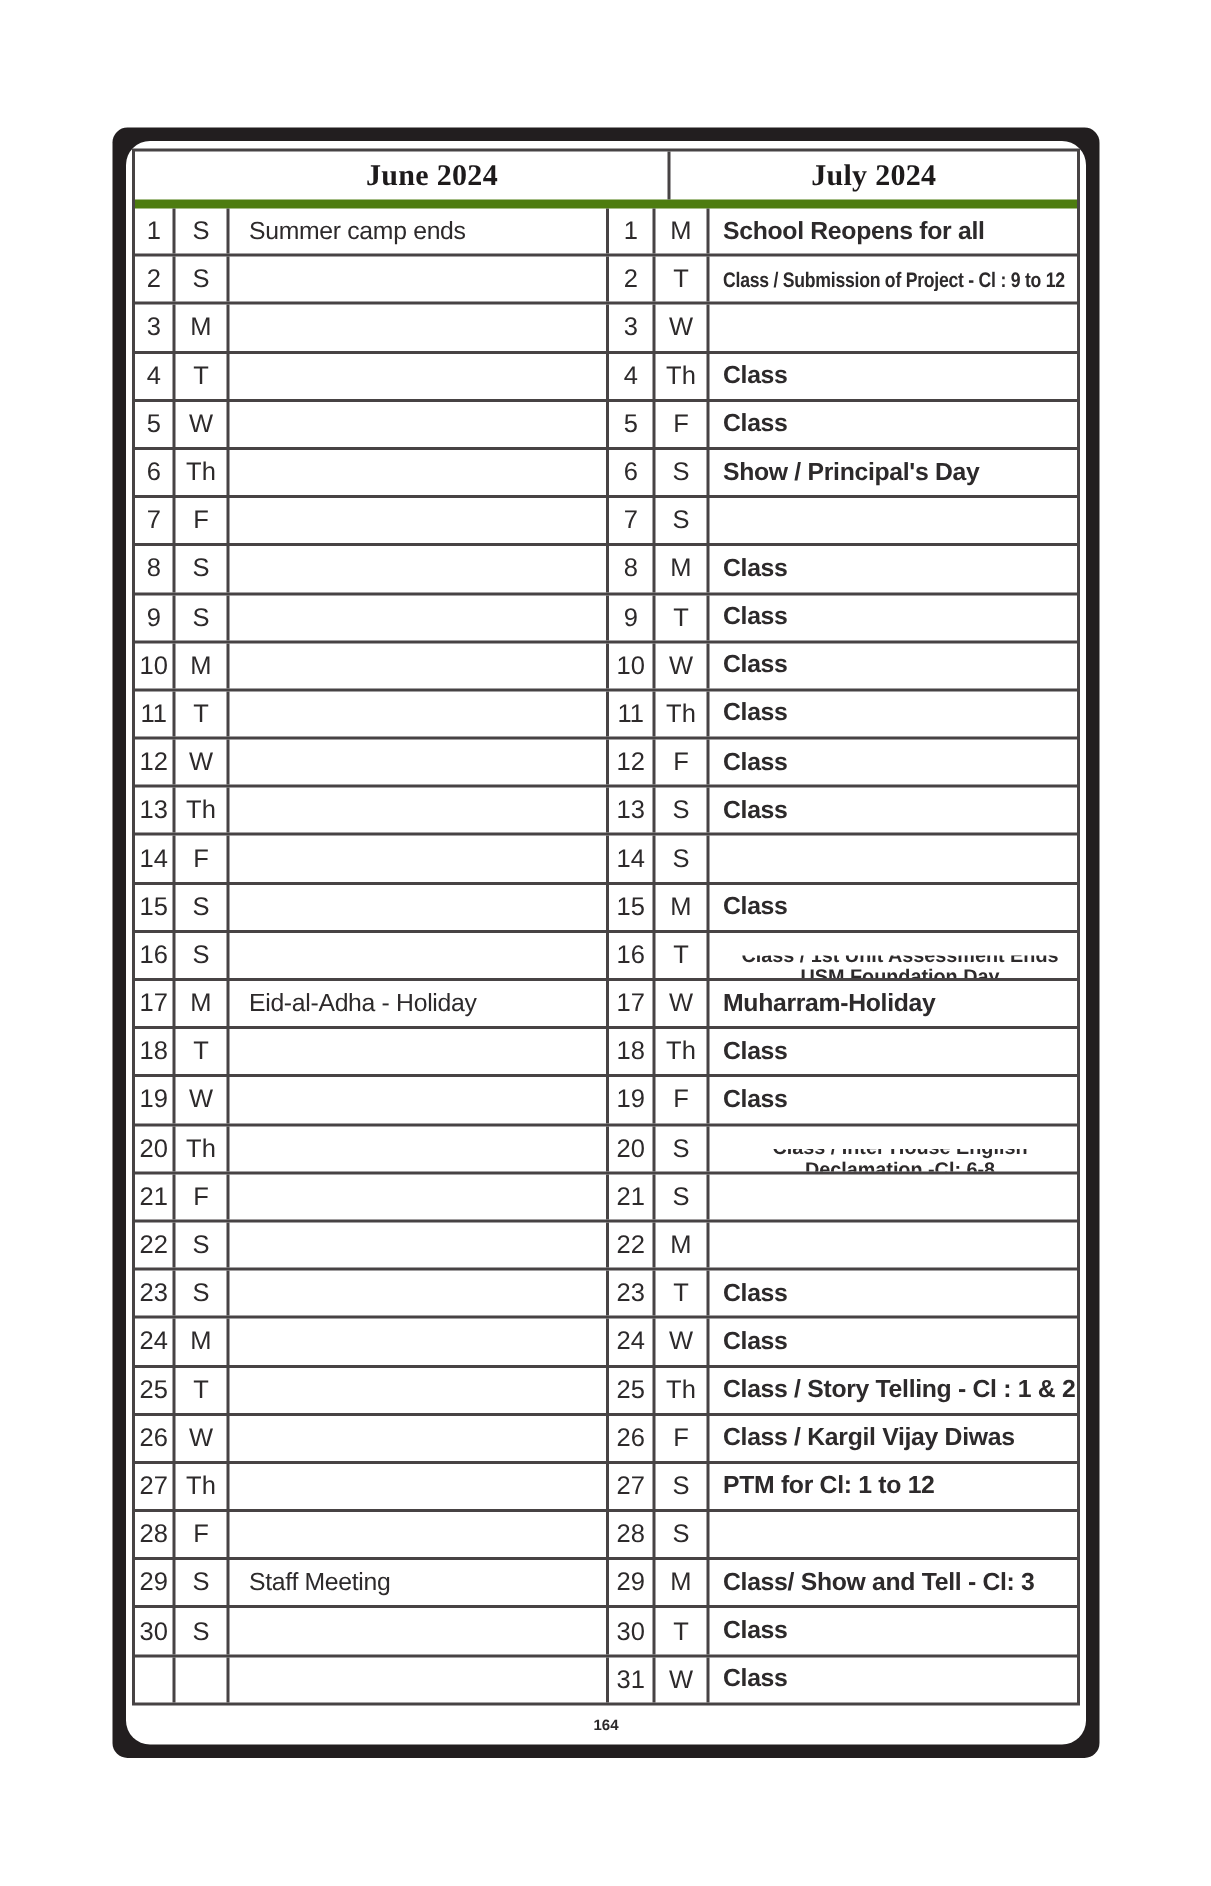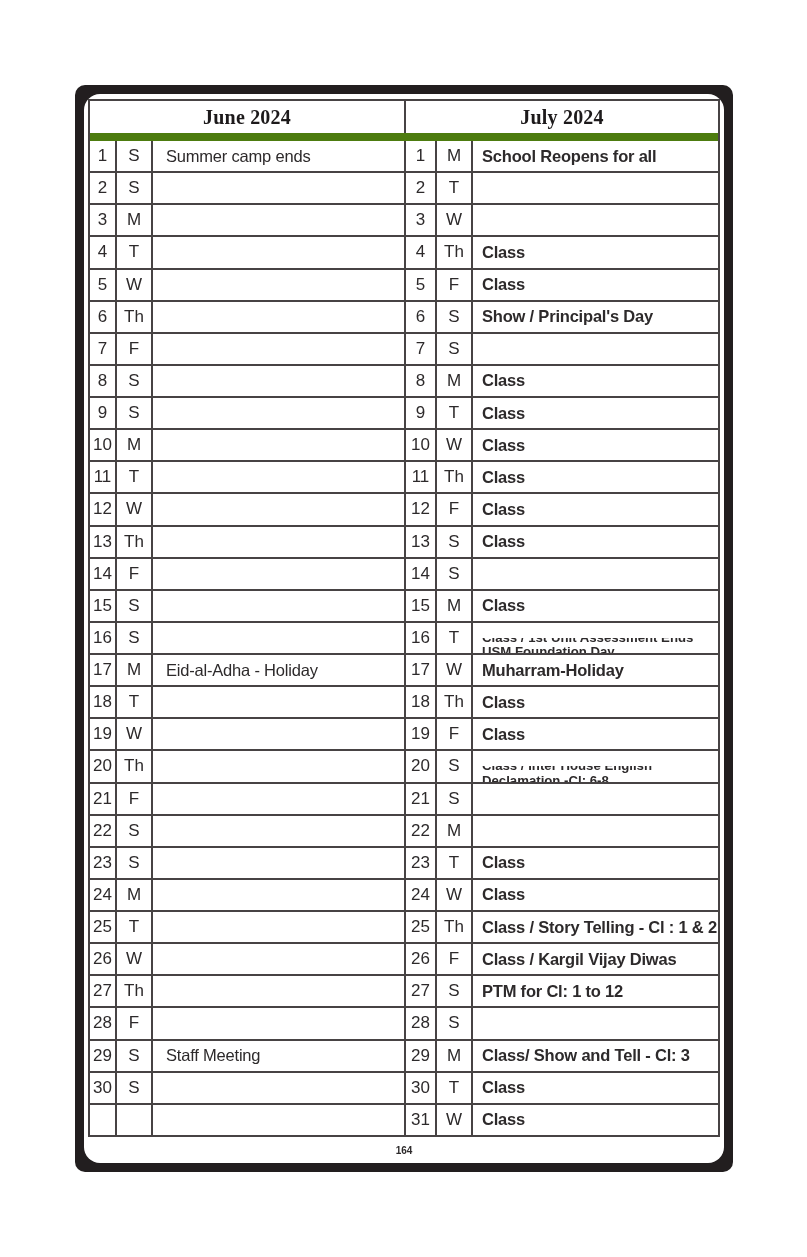--- a/index.html
+++ b/index.html
@@ -38,21 +38,22 @@
     display: flex;
     flex-direction: column;
     border: 2px solid #474344;
     box-sizing: border-box;
     min-height: 0;
   }
   .header-row {
     display: flex;
     height: 32px;
     flex: none;
-    border-bottom: 8px solid #4d7c0f;
+    border-bottom: 6px solid #4d7c0f;
+    padding-left: 41px;
   }
   .month-header {
     display: flex;
     align-items: center;
     justify-content: center;
     box-sizing: border-box;
     font-family: "Liberation Serif", serif;
     font-weight: bold;
     font-size: 20px;
     color: #1d1a1b;
@@ -106,21 +107,21 @@
   .half-right .cell-event { padding-left: 9px; font-weight: bold; }
   .cell-event.condensed span {
     font-size: 14px;
     transform: scaleX(0.84);
     transform-origin: left center;
     display: inline-block;
     white-space: nowrap;
   }
   .cell-event.two-line {
     flex-direction: column;
-    align-items: flex-start;
+    align-items: center;
     justify-content: center;
     font-size: 13.2px;
     line-height: 1.12;
     letter-spacing: 0;
     margin-top: 15px;
   }
   .footer {
     height: 26px;
     flex: none;
     display: flex;
@@ -156,20 +157,23 @@
           </div>
           <div class="row">
             <div class="half-left">
               <div class="cell cell-num">2</div>
               <div class="cell cell-day">S</div>
               <div class="cell cell-event"></div>
             </div>
             <div class="half-right">
               <div class="cell cell-num r">2</div>
               <div class="cell cell-day">T</div>
+              <div class="cell cell-event condensed">
+                <span>Class / Submission of Project - Cl : 9 to 12</span>
+              </div>
             </div>
           </div>
           <div class="row">
             <div class="half-left">
               <div class="cell cell-num">3</div>
               <div class="cell cell-day">M</div>
               <div class="cell cell-event"></div>
             </div>
             <div class="half-right">
               <div class="cell cell-num r">3</div>

